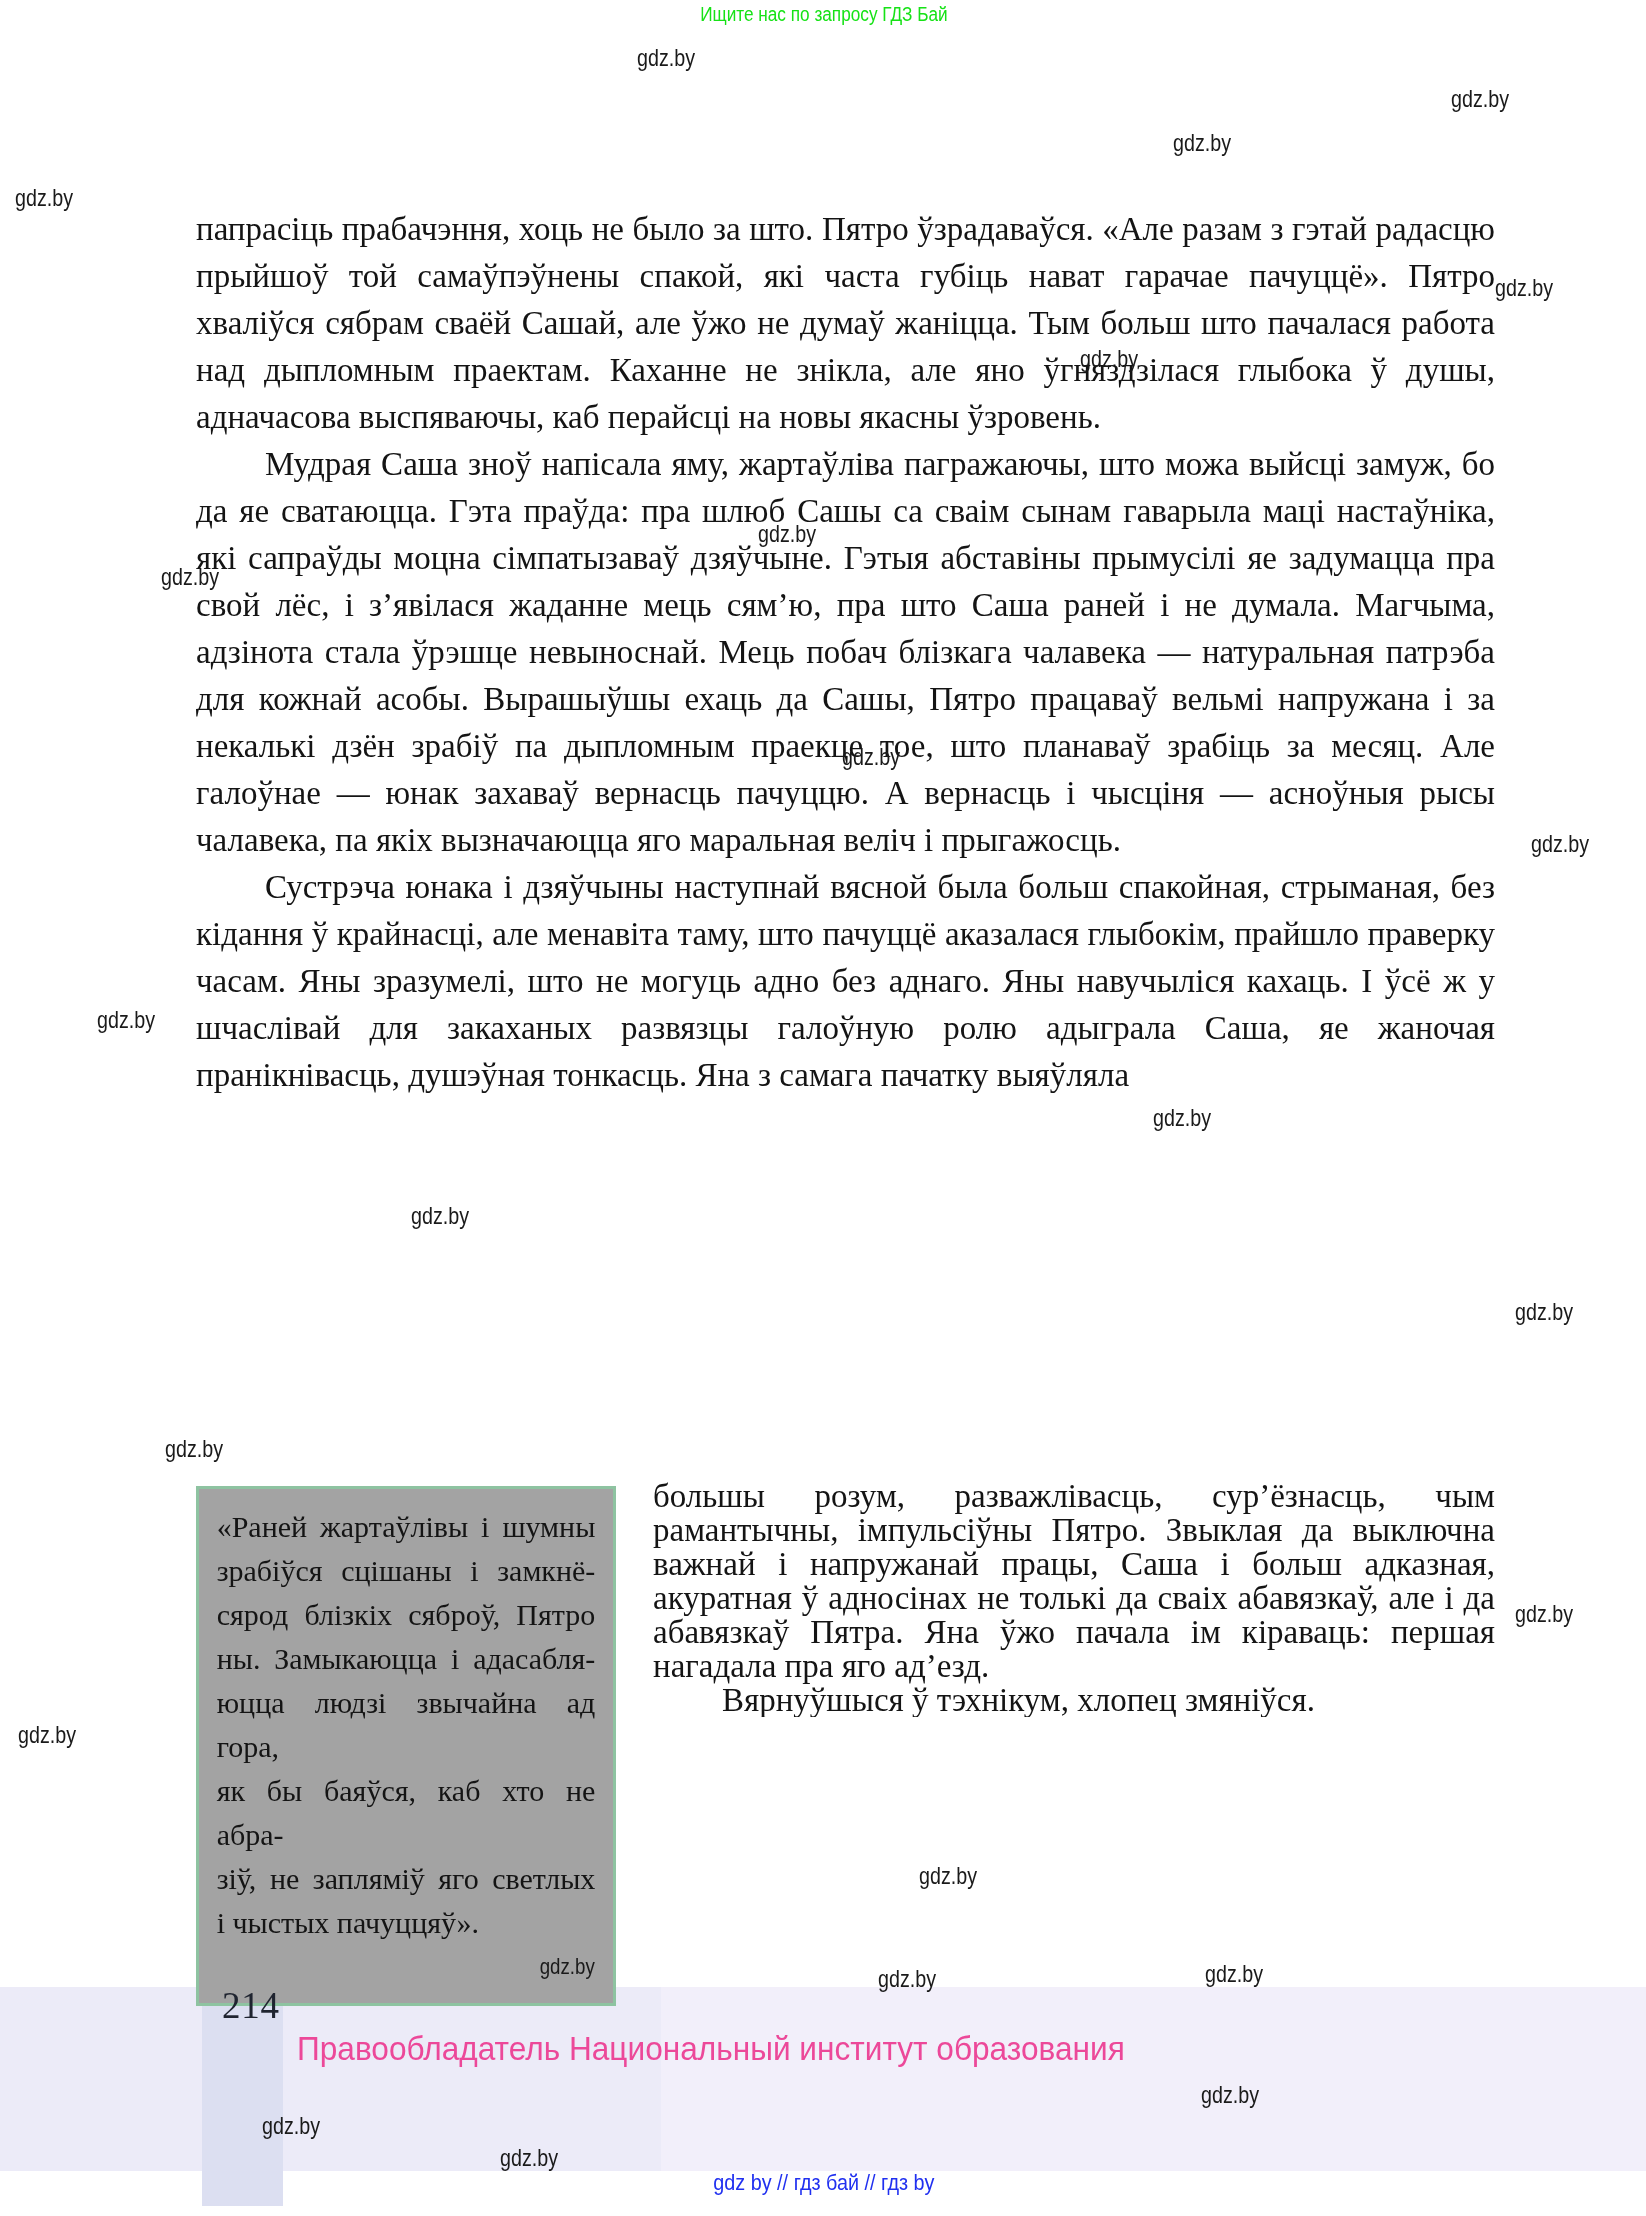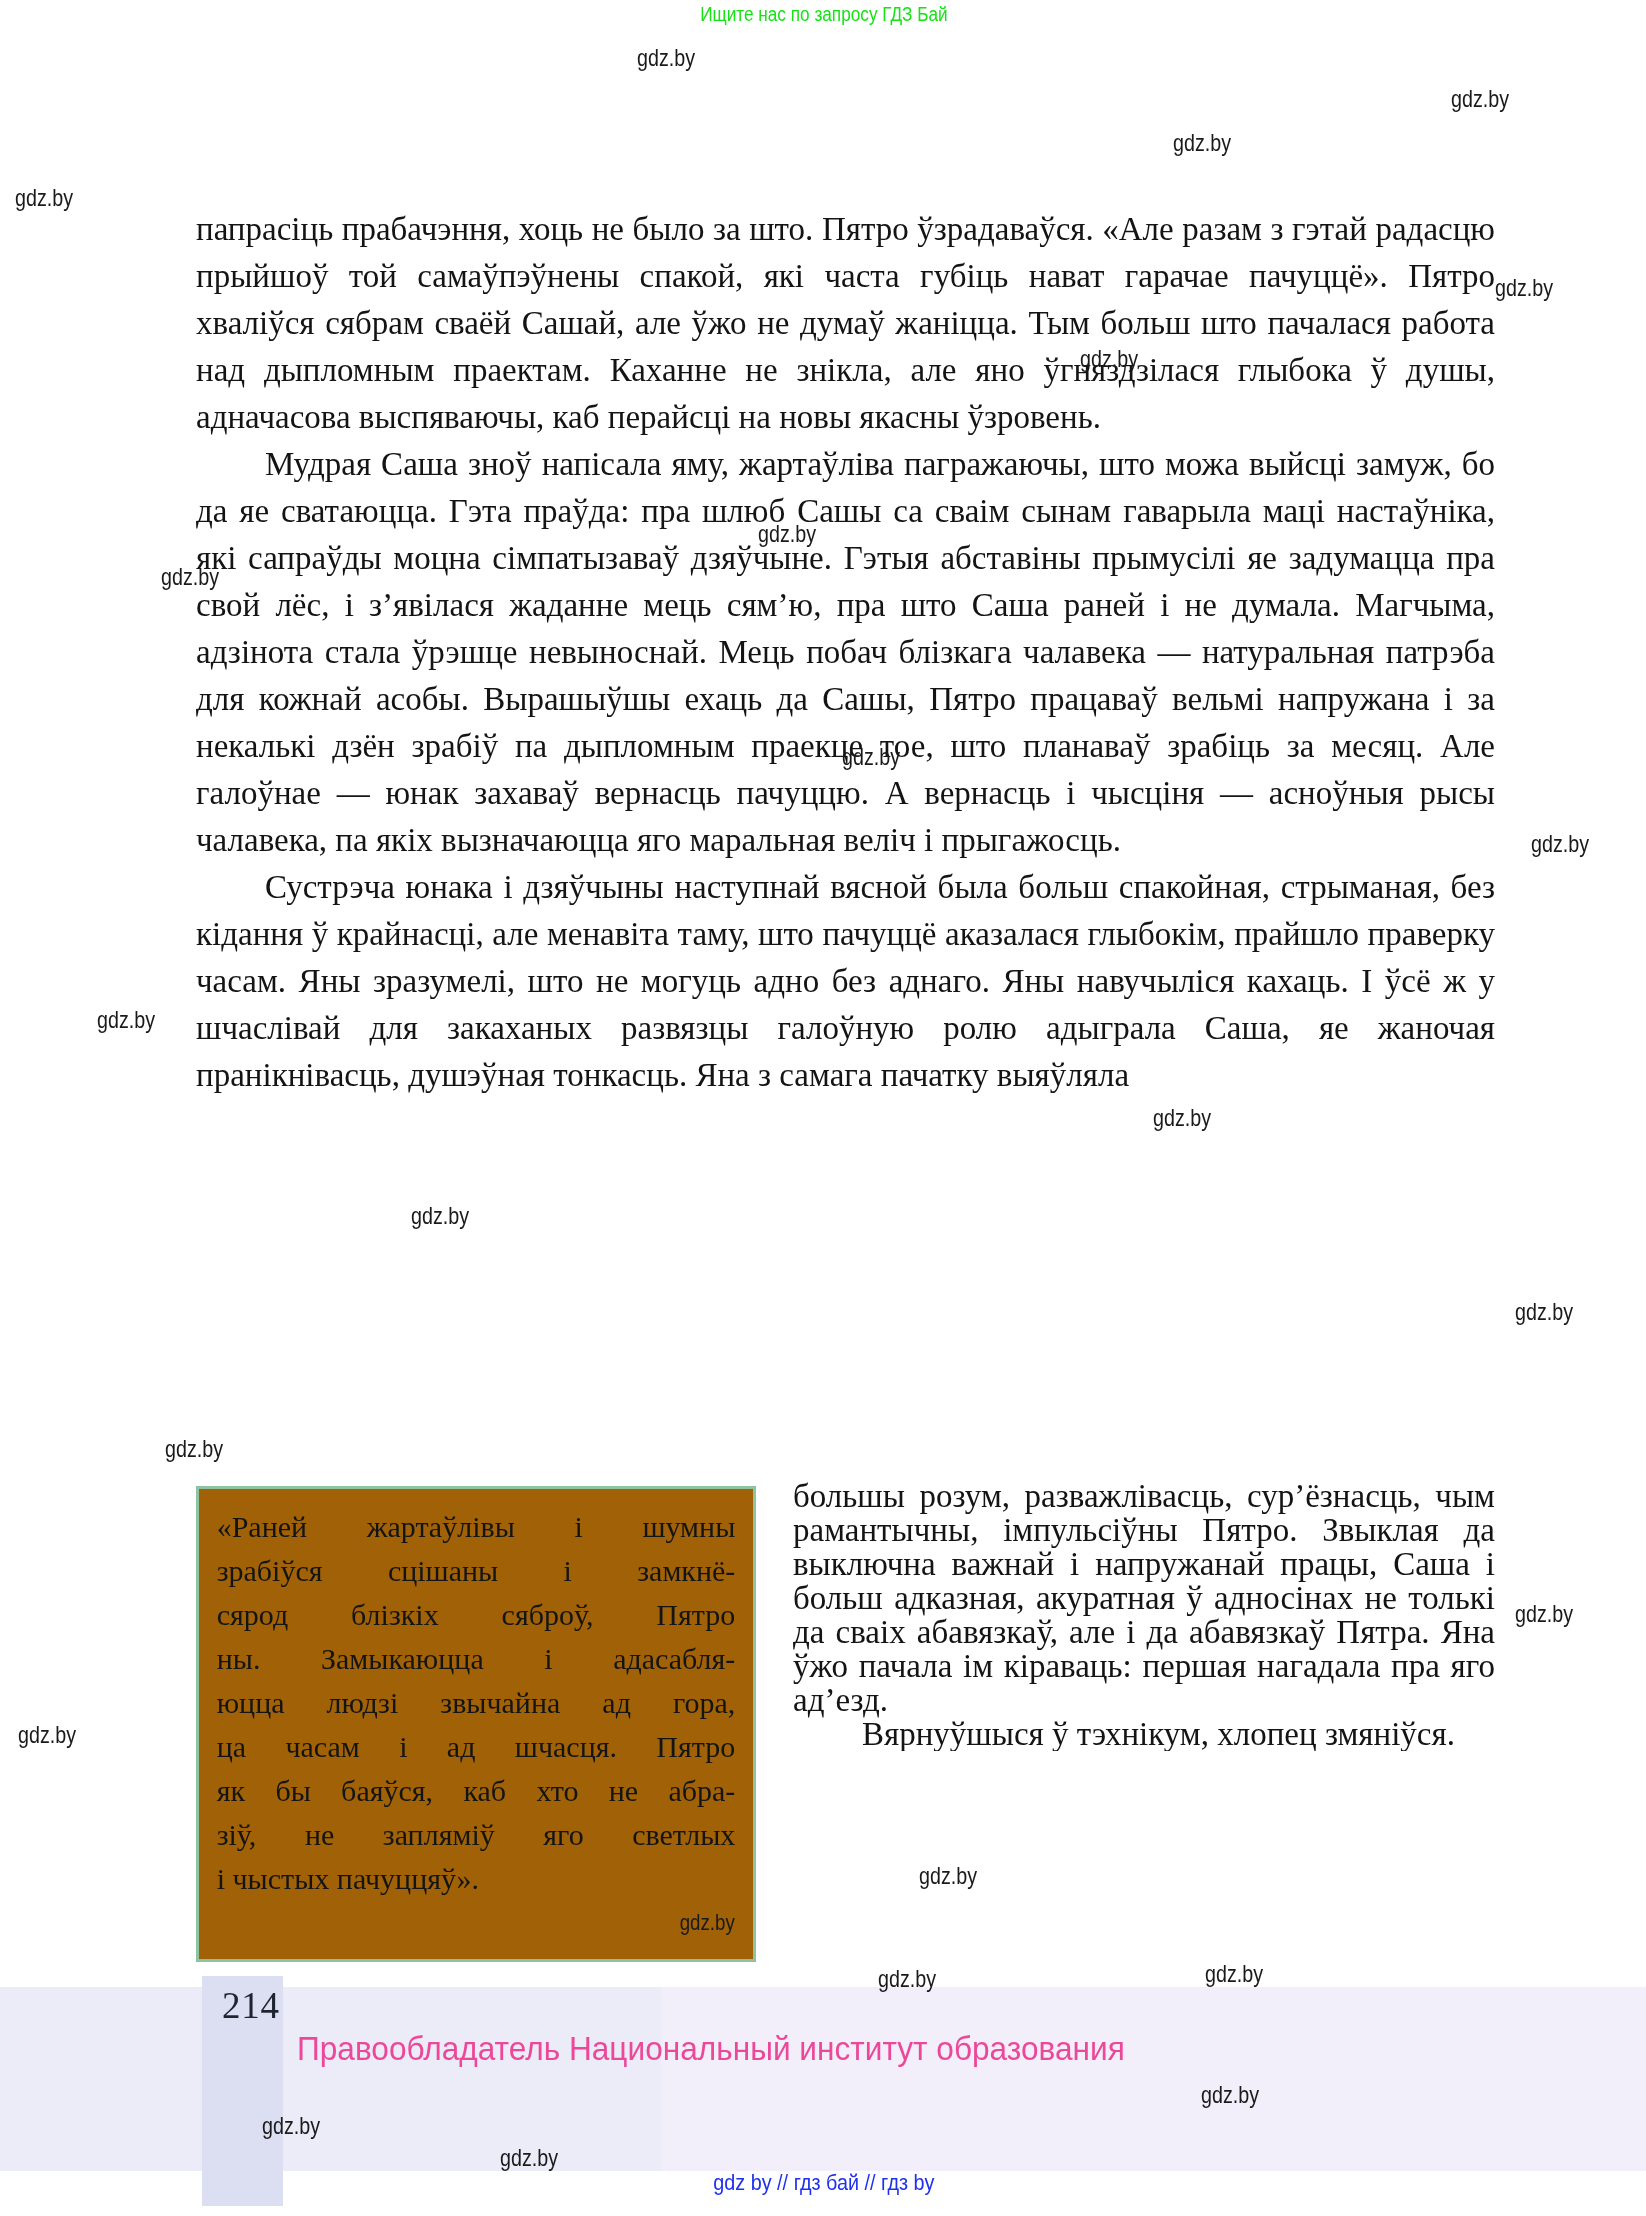--- a/index.html
+++ b/index.html
@@ -126,24 +126,24 @@
   .lower-wrap {
     position: absolute;
     left: 196px;
     top: 1476px;
     width: 1299px;
     height: 500px;
     z-index: 10;
   }
   .quote-box {
     float: left;
-    width: 560px;
+    width: 420px;
     box-sizing: border-box;
     border: 3.2px solid #8ec3a1;
-    background: #a16207;
+    background: #a3a3a3;
     padding: 16px 17.7px 14.5px 17.7px;
     margin: 9.7px 37px 8px 0;
     font-size: 30px;
     line-height: 44px;
     text-align: justify;
     color: #141414;
   }
   .quote-box .qline { display: block; }
   .quote-box .qline.justify {
     text-align: justify;
@@ -187,21 +187,20 @@
   </div>
 
   <div class="lower-wrap">
 
     <div class="quote-box">
       <span class="qline justify">«Раней жартаўлівы і шумны</span>
       <span class="qline justify">зрабіўся сцішаны і замкнё-</span>
       <span class="qline justify">сярод блізкіх сяброў, Пятро</span>
       <span class="qline justify">ны. Замыкаюцца і адасабля-</span>
       <span class="qline justify">юцца людзі звычайна ад гора,</span>
-      <span class="qline justify">ца часам і ад шчасця. Пятро</span>
       <span class="qline justify">як бы баяўся, каб хто не абра-</span>
       <span class="qline justify">зіў, не заплямiў яго светлых</span>
       <span class="qline">і чыстых пачуццяў».</span>
       <span class="quote-wm">gdz.by</span>
     </div>
 
     <div class="right-col">
       <p>большы розум, разважлівасць, сур’ёзнасць, чым рамантычны, імпульсіўны Пятро. Звыклая да выключна важнай і напружанай працы, Саша і больш адказная, акуратная ў адносінах не толькі да сваіх абавязкаў, але і да абавязкаў Пятра. Яна ўжо пачала ім кіраваць: першая нагадала пра яго ад’езд.</p>
       <p class="indent">Вярнуўшыся ў тэхнікум, хлопец змяніўся.</p>
     </div>

